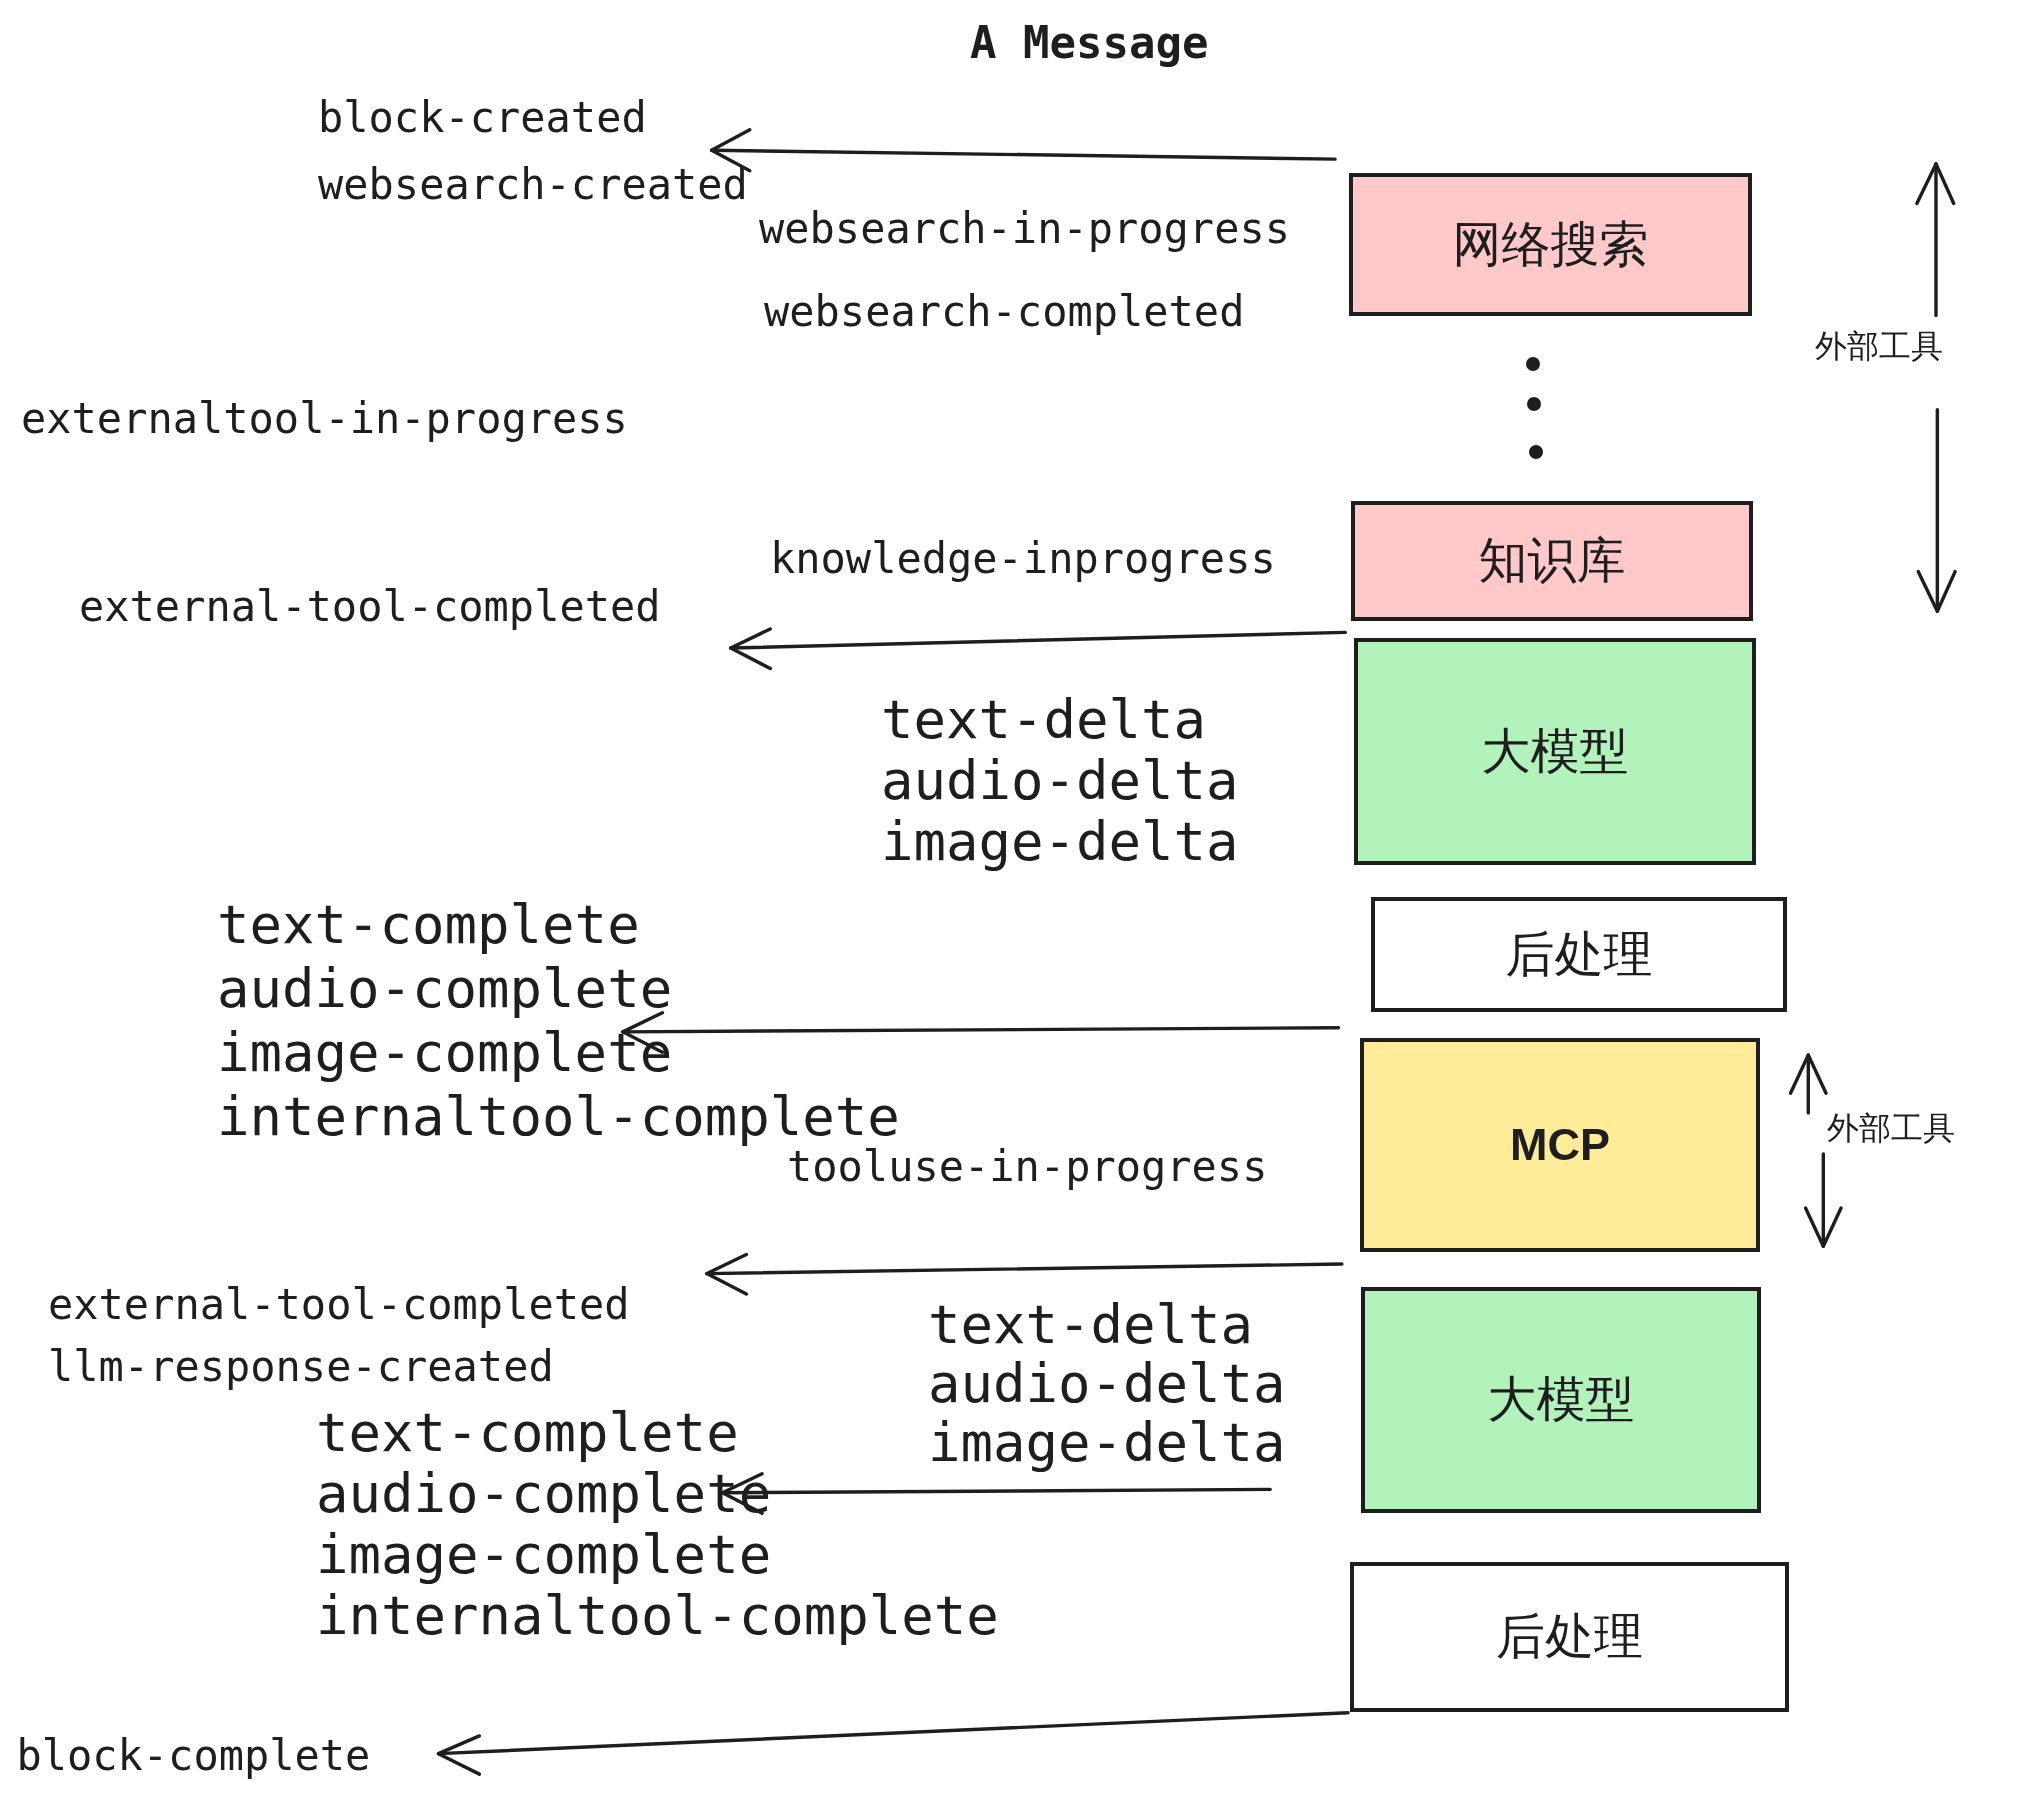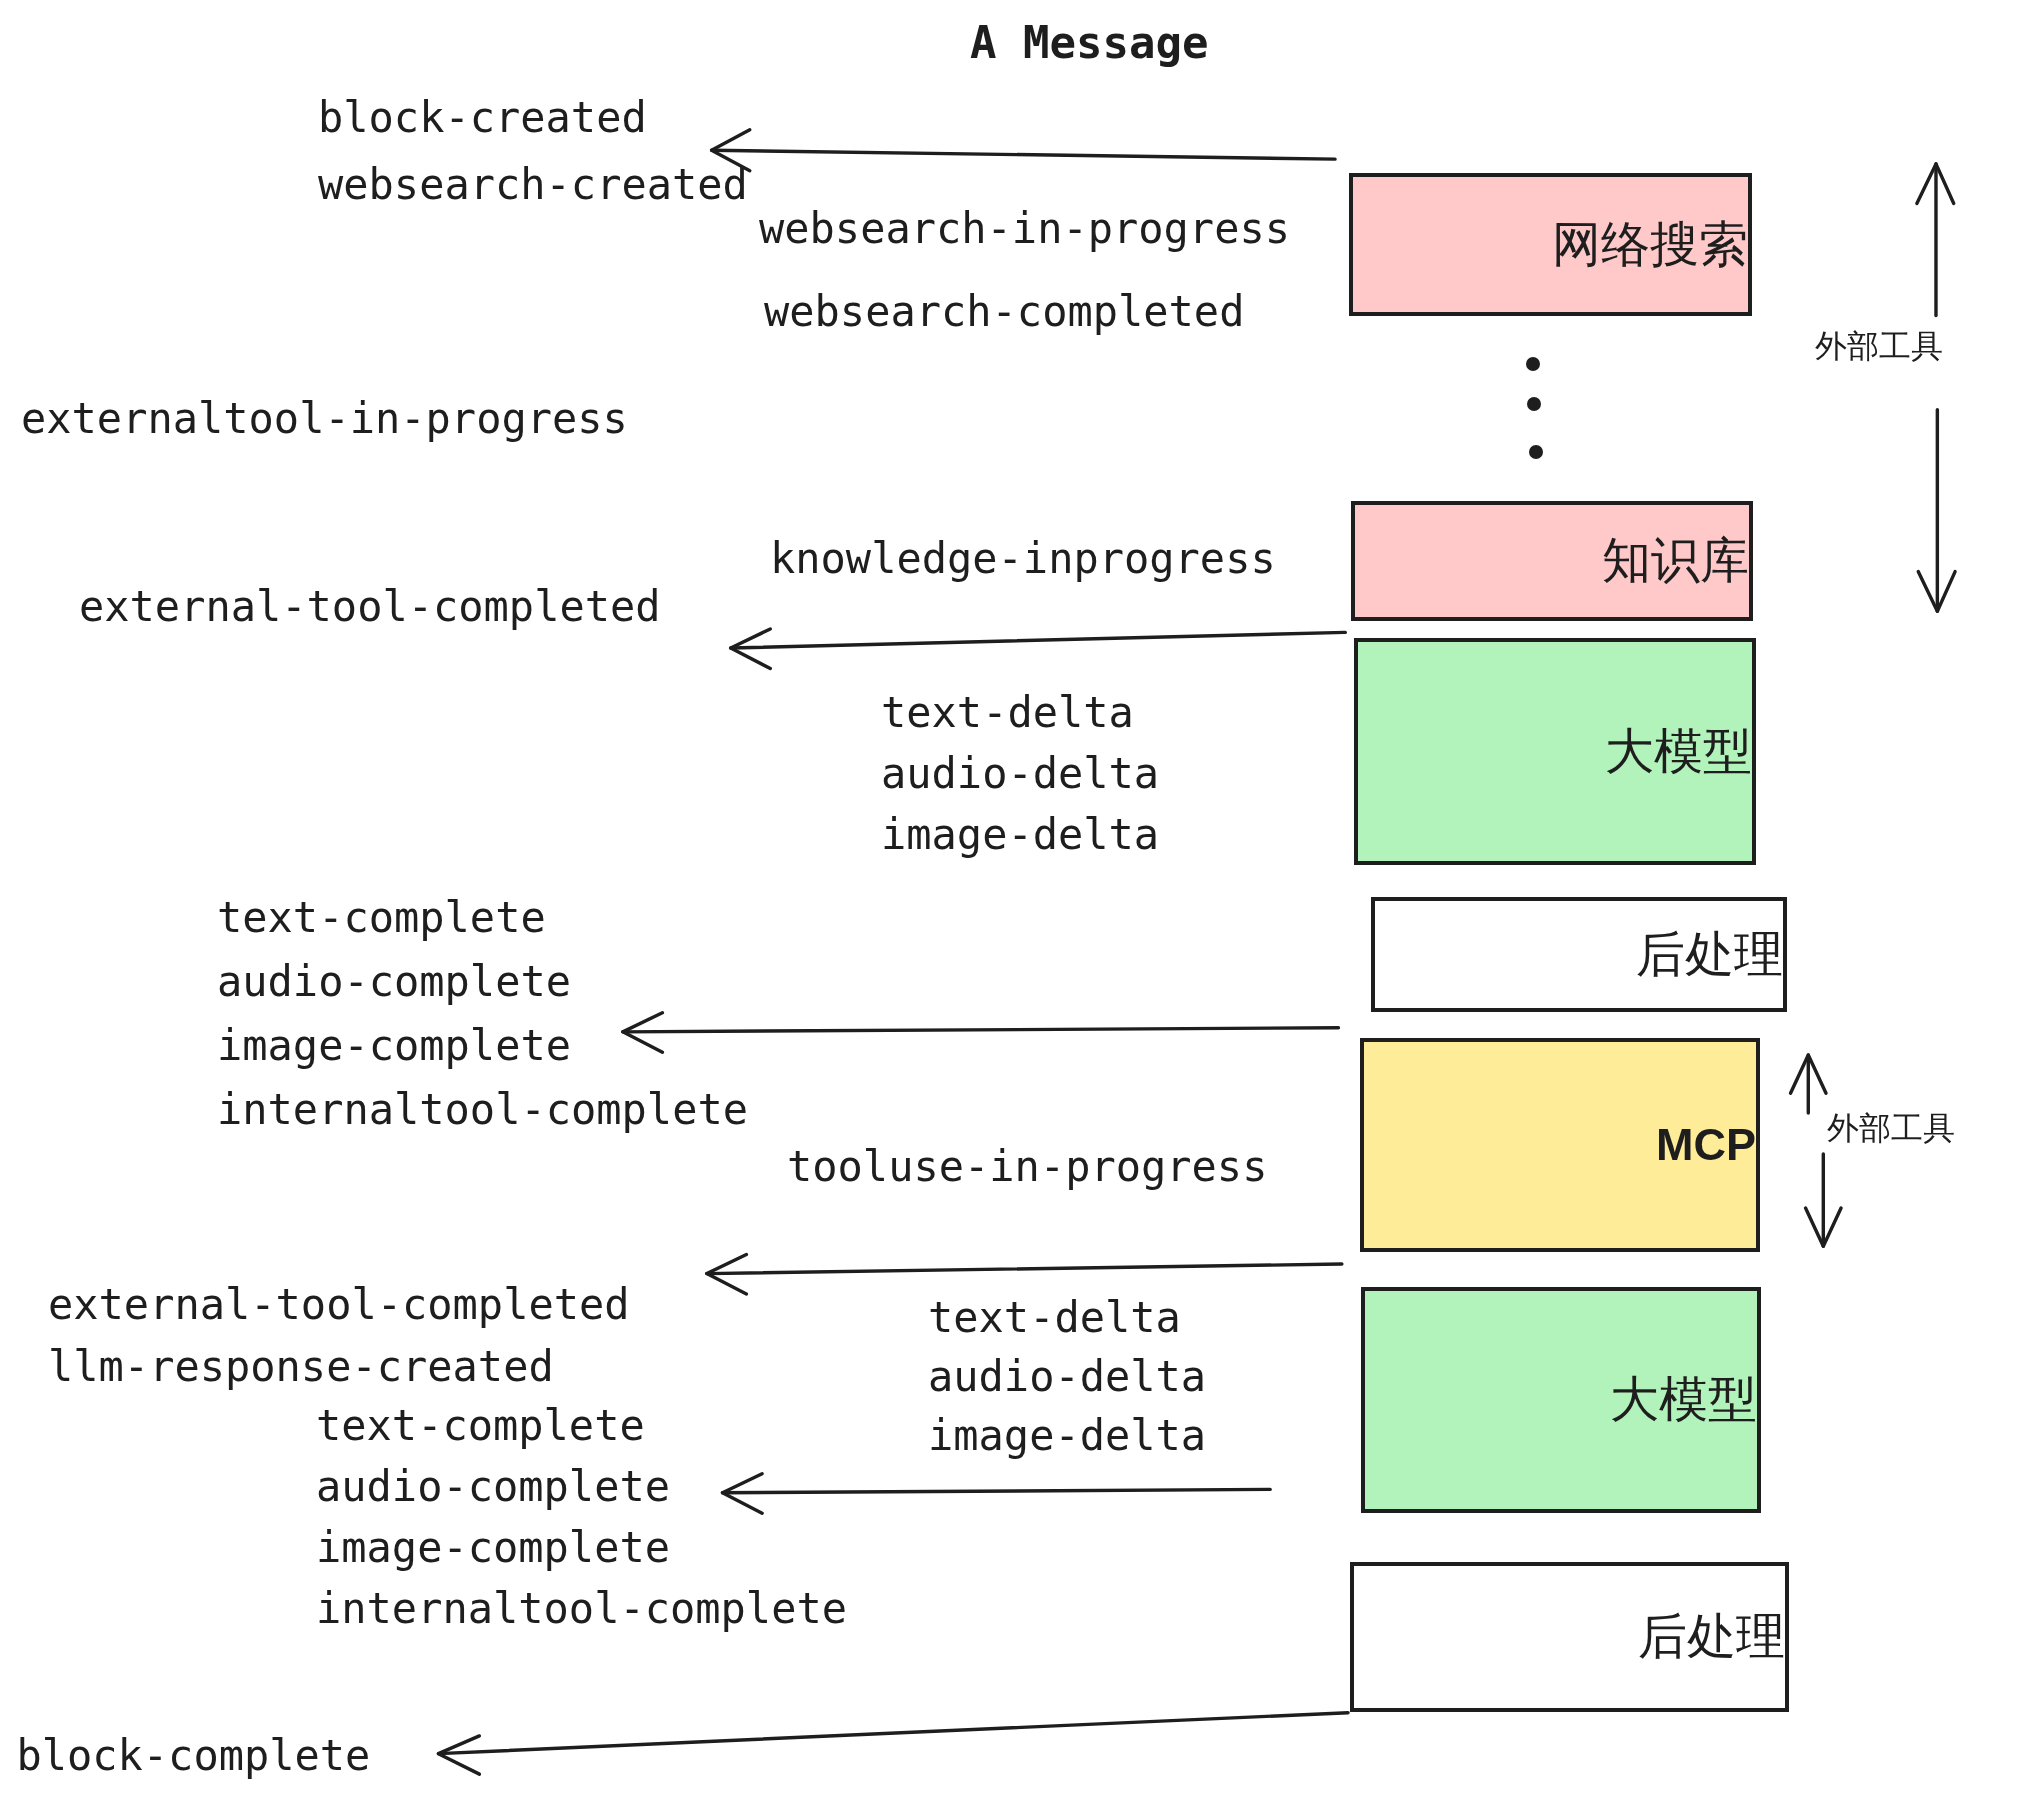--- a/index.html
+++ b/index.html
@@ -16,30 +16,30 @@
     position:absolute;left:970px;top:18px;
     font-size:44px;font-weight:bold;line-height:1.15;
     white-space:nowrap;
   }
   .ev{
     position:absolute;
     font-size:42px;line-height:1.15;
     white-space:nowrap;
   }
   .evgroup{position:absolute;}
-  .evgroup .line{font-size:42px;white-space:nowrap;}
+  .evgroup .line{font-size:54px;white-space:nowrap;}
   .g-deltas1 .line{height:61px;}
   .g-complete1 .line{height:64px;}
   .g-deltas2 .line{height:59px;}
   .g-complete2 .line{height:61px;}
   .box{
     position:absolute;
     box-sizing:border-box;
     border:4.1px solid #1e1e1e;
-    display:flex;align-items:center;justify-content:flex-end;
+    display:flex;align-items:center;justify-content:center;
     font-family:"DejaVu Sans", sans-serif;
     font-size:49px;
     background:#ffffff;
   }
   .box .mono{font-family:Liberation Sans, sans-serif;font-weight:bold;font-size:45px;}
   .fill-pink{background:#ffc9c9;}
   .fill-green{background:#b2f2bb;}
   .fill-yellow{background:#ffec99;}
   .fill-white{background:#ffffff;}
   .dot{

